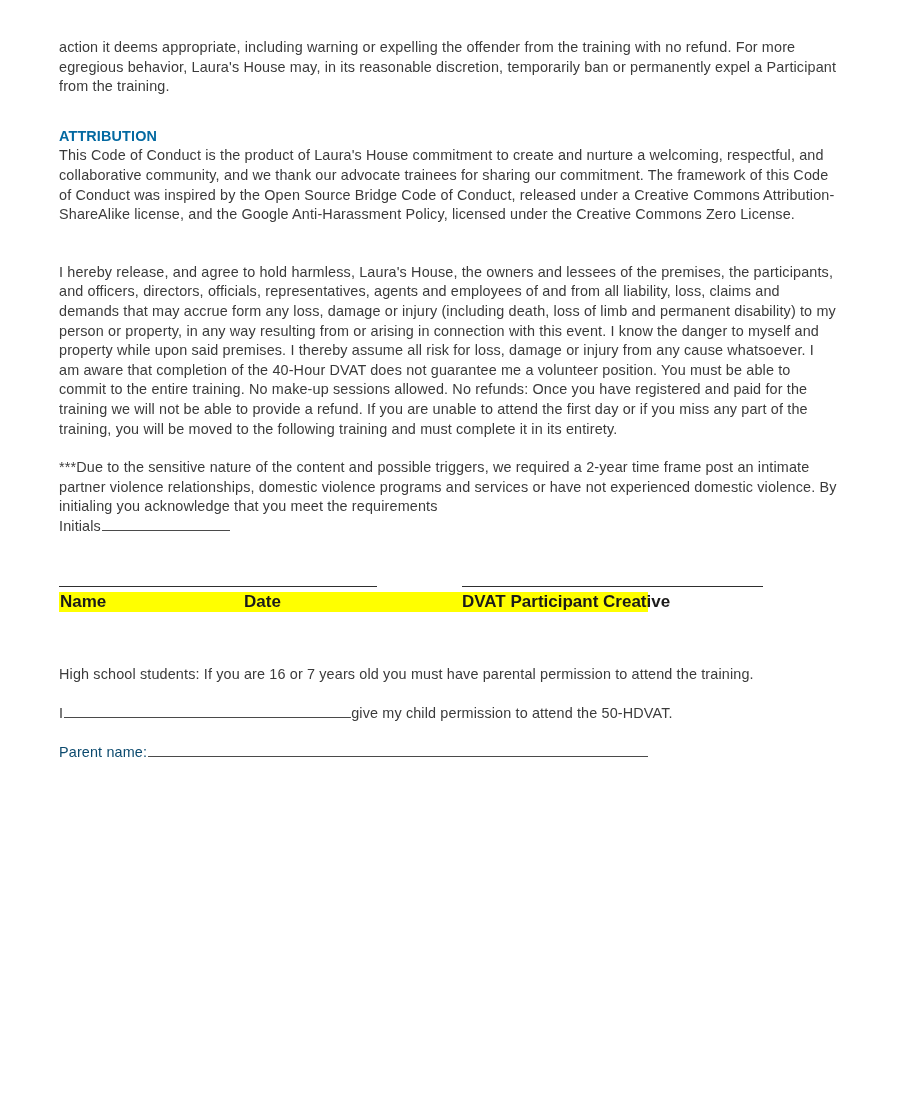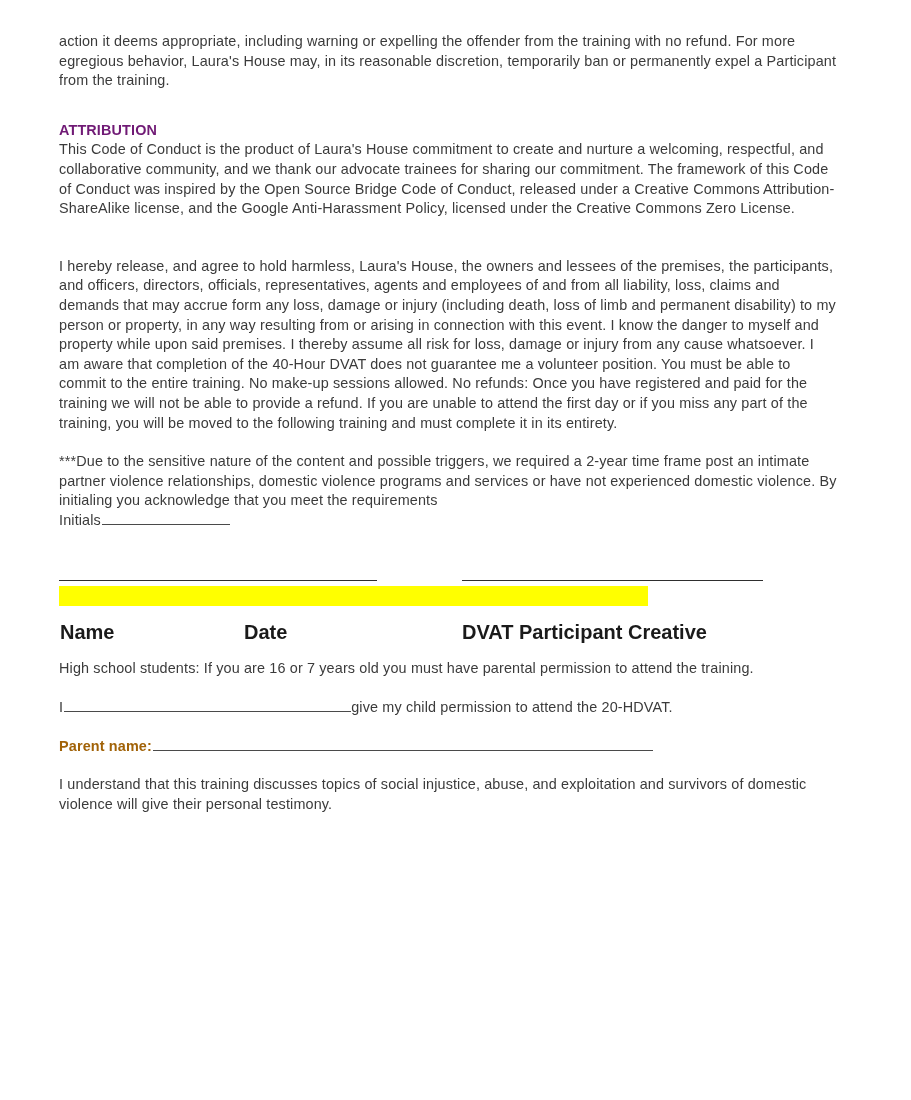--- a/index.html
+++ b/index.html
@@ -19,36 +19,36 @@
     position: absolute;
     left: 0;
     top: 0;
     width: 911px;
     height: 1100px;
     background: #ffffff;
   }
   .content {
     position: absolute;
     left: 59px;
-    top: 32px;
+    top: 38px;
     width: 779px;
   }
   p.body-text {
     margin: 0;
     font-size: 14.4px;
     line-height: 19.6px;
     color: #3b3b3b;
     letter-spacing: 0.01em;
   }
   h2.section-heading {
     margin: 0;
     font-size: 14.4px;
     line-height: 19.6px;
     font-weight: bold;
-    color: #701a75;
+    color: #0369a1;
     letter-spacing: 0.01em;
   }
   .gap-sm { height: 19px; }
   .gap-md { height: 26px; }
   .gap-lg { height: 30px; }
   .gap-xl { height: 40px; }
 
   
   .rule-inline {
     display: inline-block;
@@ -88,34 +88,33 @@
     position: absolute;
     left: 0px;
     top: 0px;
     width: 589px;
     height: 20px;
     background: #ffff00;
   }
   .sig-label {
     position: absolute;
     top: 1px;
-    font-size: 20px;
+    font-size: 17px;
     line-height: 18px;
     font-weight: bold;
     color: #1a1a1a;
     white-space: nowrap;
-    margin-top: 36px;
   }
   .sig-label-name { left: 1px; }
   .sig-label-date { left: 185px; }
   .sig-label-dvat { left: 403px; }
 
   .inline-strong {
-    font-weight: bold;
-    color: #a16207;
+    font-weight: normal;
+    color: #0c4a6e;
   }
 </style>
 </head>
 <body>
 
 <div class="page">
   <div class="content">
 
     <p class="body-text">action it deems appropriate, including warning or expelling the offender from the training with no refund. For more egregious behavior, Laura's House may, in its reasonable discretion, temporarily ban or permanently expel a Participant from the training.</p>
 
@@ -153,29 +152,28 @@
 
     <div class="gap-lg"></div>
 
 
     <div class="gap-sm"></div>
 
     <p class="body-text">High school students: If you are 16 or 7 years old you must have parental permission to attend the training.</p>
 
     <div class="gap-sm"></div>
 
-    <p class="body-text"><span>I</span><span class="rule-inline rule-child"></span><span>give my child permission to attend the 20-HDVAT.</span></p>
+    <p class="body-text"><span>I</span><span class="rule-inline rule-child"></span><span>give my child permission to attend the 50-HDVAT.</span></p>
 
     <div class="gap-sm"></div>
 
     <p class="body-text"><span class="inline-strong">Parent name:</span><span class="rule-inline rule-parent-name"></span></p>
 
     <div class="gap-sm"></div>
 
-    <p class="body-text">I understand that this training discusses topics of social injustice, abuse, and exploitation and survivors of domestic violence will give their personal testimony.</p>
 
     <div class="gap-sm"></div>
 
 
     <div class="gap-md"></div>
 
 
   </div>
 </div>
 

